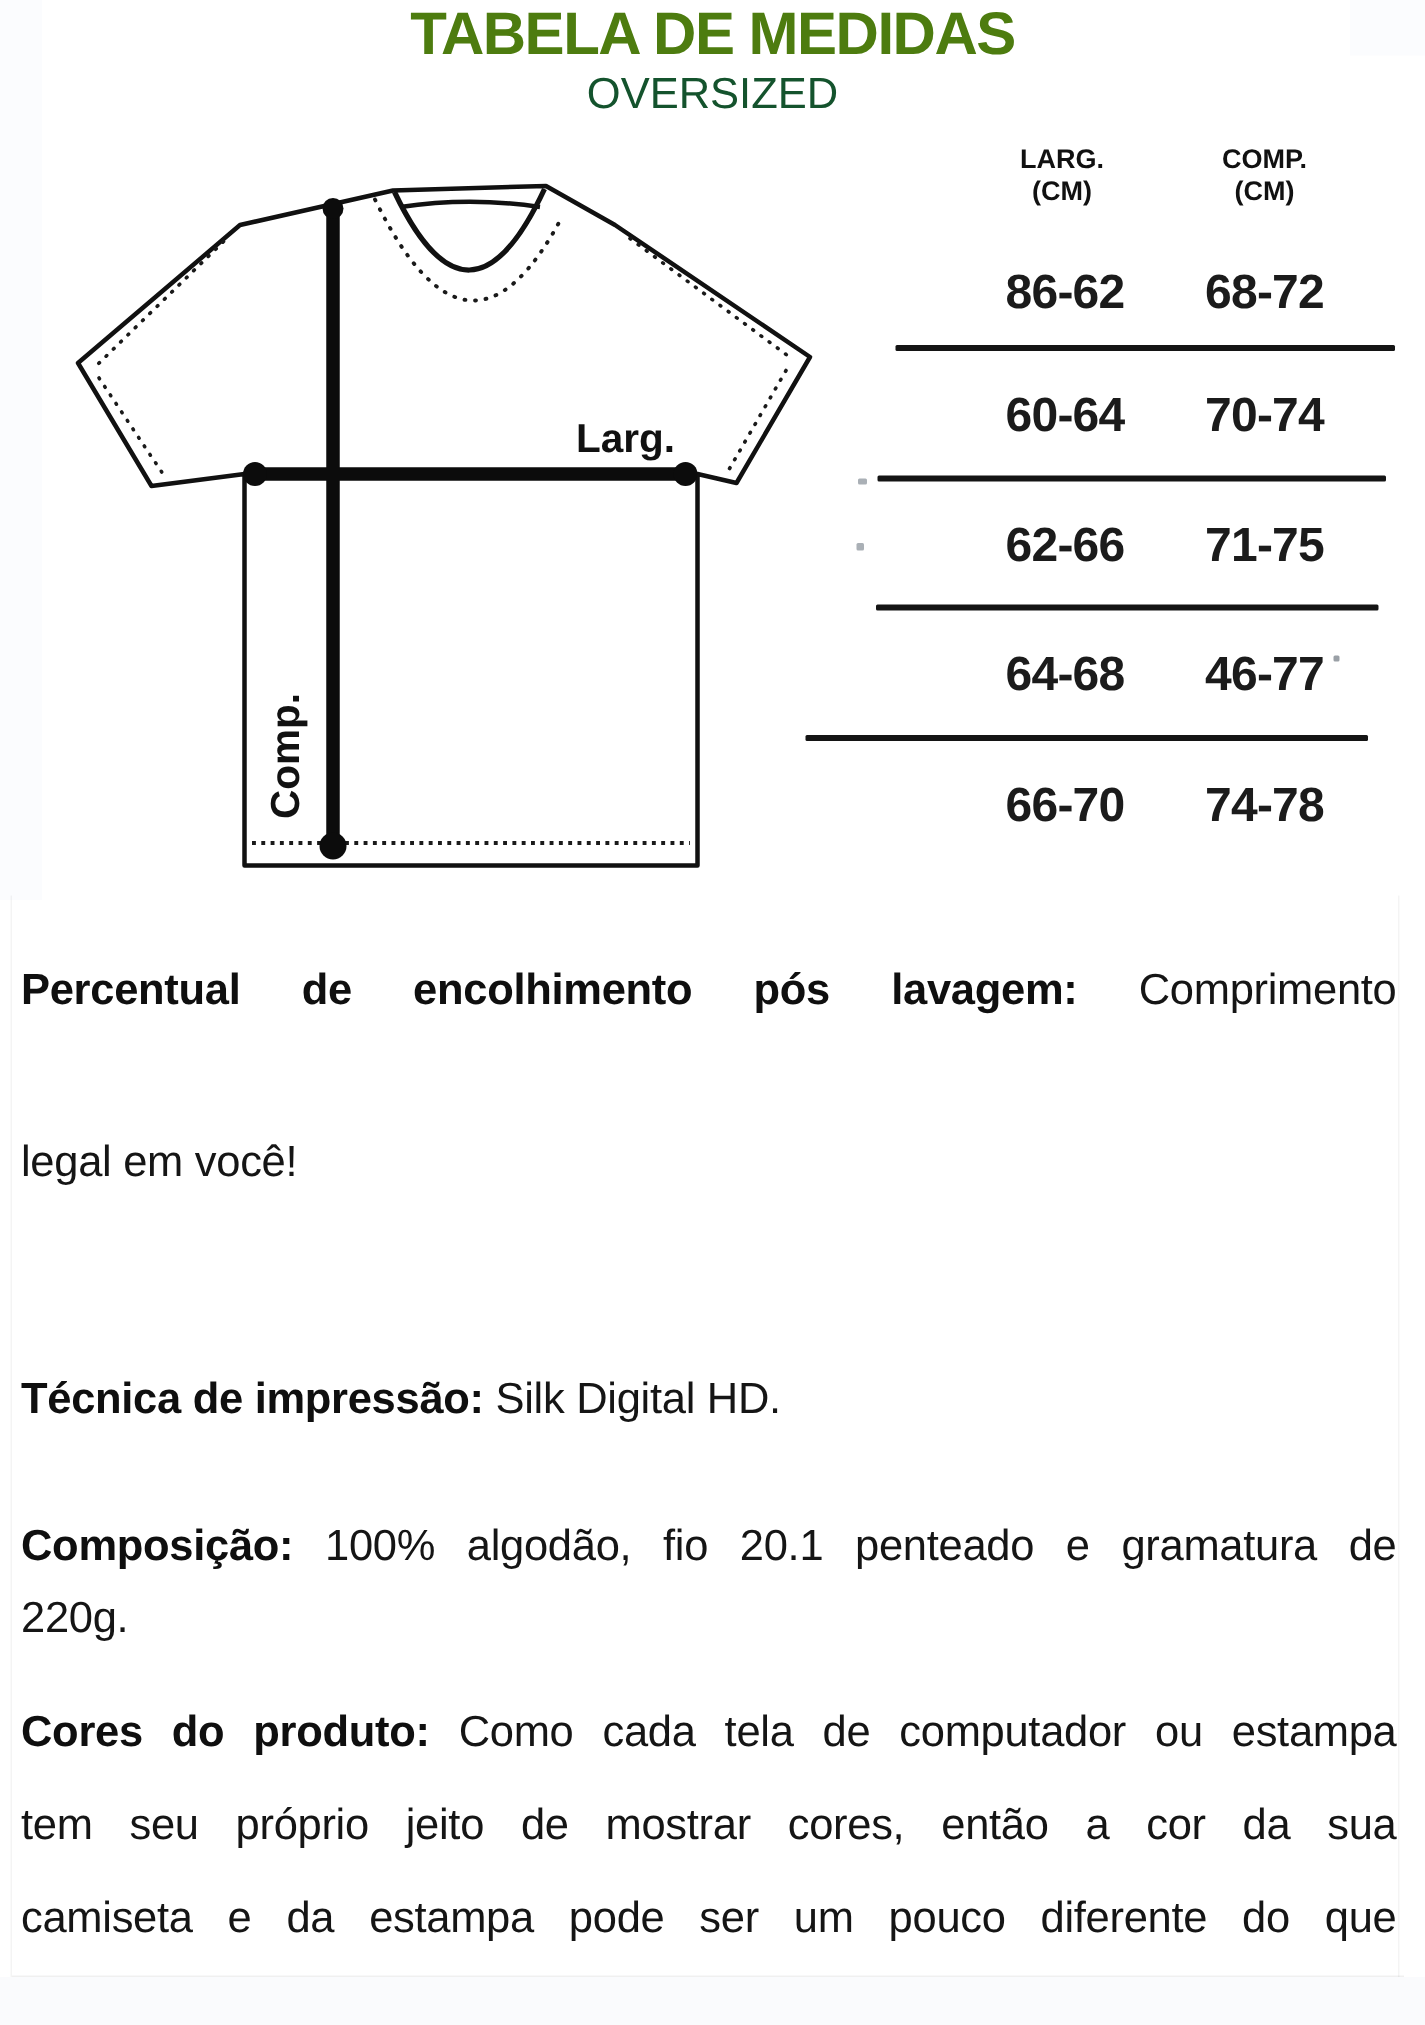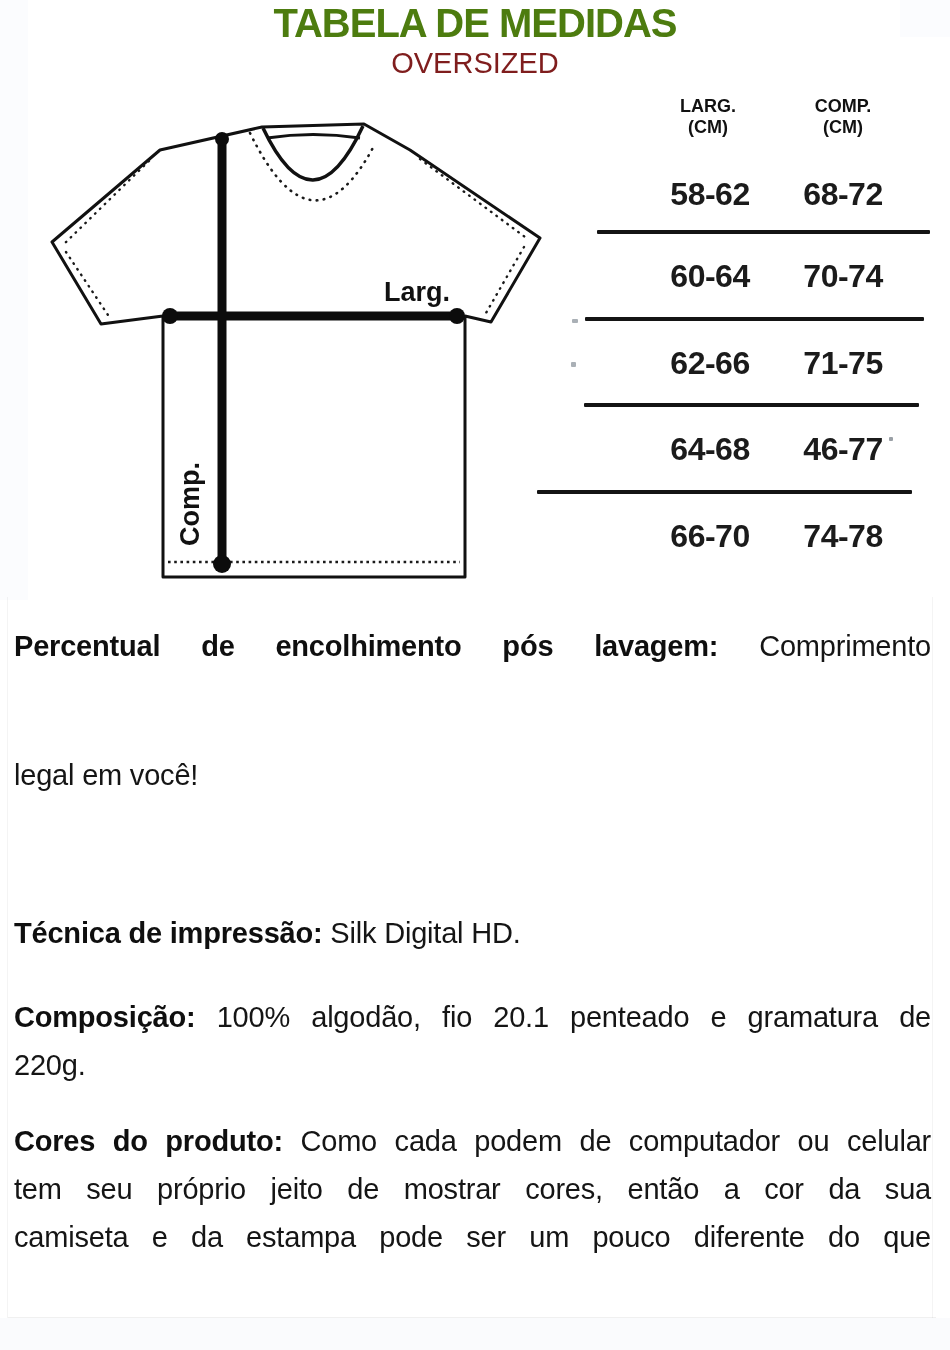--- a/index.html
+++ b/index.html
@@ -23,21 +23,21 @@
   .speck.s2{left:571px;top:362px;width:5px;height:5px;}
   .speck.s3{left:889px;top:437px;width:4px;height:4px;background:#9aa0a6;}
 
   
   .page-title{
     position:absolute;left:0;top:1px;width:950px;text-align:center;
     font-size:40px;font-weight:700;letter-spacing:-1px;color:#4d7c0f;
   }
   .page-subtitle{
     position:absolute;left:0;top:47px;width:950px;text-align:center;
-    font-size:29px;font-weight:500;letter-spacing:0;color:#7f1d1d;
+    font-size:29px;font-weight:500;letter-spacing:0;color:#14532d;
   }
 
   
   .tshirt-svg{position:absolute;left:38px;top:100px;width:535px;height:495px;}
 
   
   .col-header{
     position:absolute;width:140px;text-align:center;
     font-size:18px;font-weight:700;line-height:21px;color:#111;
   }
@@ -57,21 +57,21 @@
   .size-row.r5{top:512px;}
   .divider{position:absolute;height:4px;background:#141414;border-radius:1px;}
   .divider.d1{top:230px;left:597px;width:333px;}
   .divider.d2{top:317px;left:585px;width:339px;}
   .divider.d3{top:403px;left:584px;width:335px;}
   .divider.d4{top:490px;left:537px;width:375px;}
 
   
   .note{position:absolute;left:14px;width:917px;font-size:29px;letter-spacing:-0.2px;color:#151515;}
   .note .line{line-height:48px;}
-  .note .line.jl{text-align:justify;text-align-last:justify;}
+  .note .line.jl{text-align:justify;text-align-last:justify;margin-top:14px;}
   .note .line.ln{text-align:left;}
   .note .b{font-weight:700;color:#0f0f0f;}
   .note.p1{top:622px;}
   .note.p2{top:751px;}
   .note.p3{top:909px;}
   .note.p4{top:993px;}
   .note.p5{top:1117px;}
 </style>
 </head>
 <body>
@@ -118,21 +118,21 @@
   <div>LARG.</div>
   <div>(CM)</div>
 </div>
 <div class="col-header comp">
   <div>COMP.</div>
   <div>(CM)</div>
 </div>
 
 <div class="size-row r1">
 
-  <span class="val larg">58-62</span>
+  <span class="val larg">86-62</span>
   <span class="val comp">68-72</span>
 </div>
 <div class="divider d1"></div>
 
 <div class="size-row r2">
 
   <span class="val larg">60-64</span>
   <span class="val comp">70-74</span>
 </div>
 <div class="divider d2"></div>
@@ -183,21 +183,21 @@
     <span>100% algodão, fio 20.1 penteado e gramatura de</span>
   </div>
   <div class="line ln">
     <span>220g.</span>
   </div>
 </div>
 
 <div class="note p5">
   <div class="line jl">
     <span class="b">Cores do produto:</span>
-    <span>Como cada podem de computador ou celular</span>
+    <span>Como cada tela de computador ou estampa</span>
   </div>
   <div class="line jl">
     <span>tem seu próprio jeito de mostrar cores, então a cor da sua</span>
   </div>
   <div class="line jl">
     <span>camiseta e da estampa pode ser um pouco diferente do que</span>
   </div>
 </div>
 
 </body></html>

